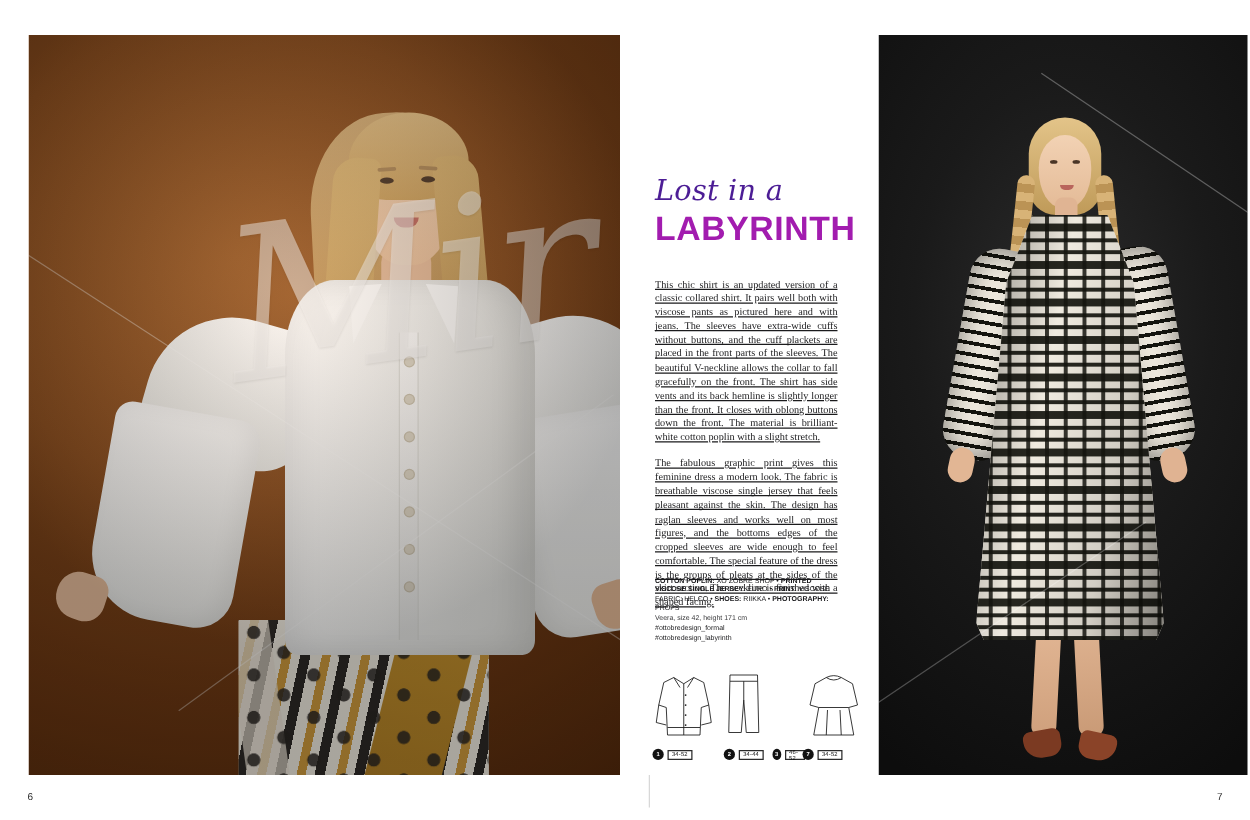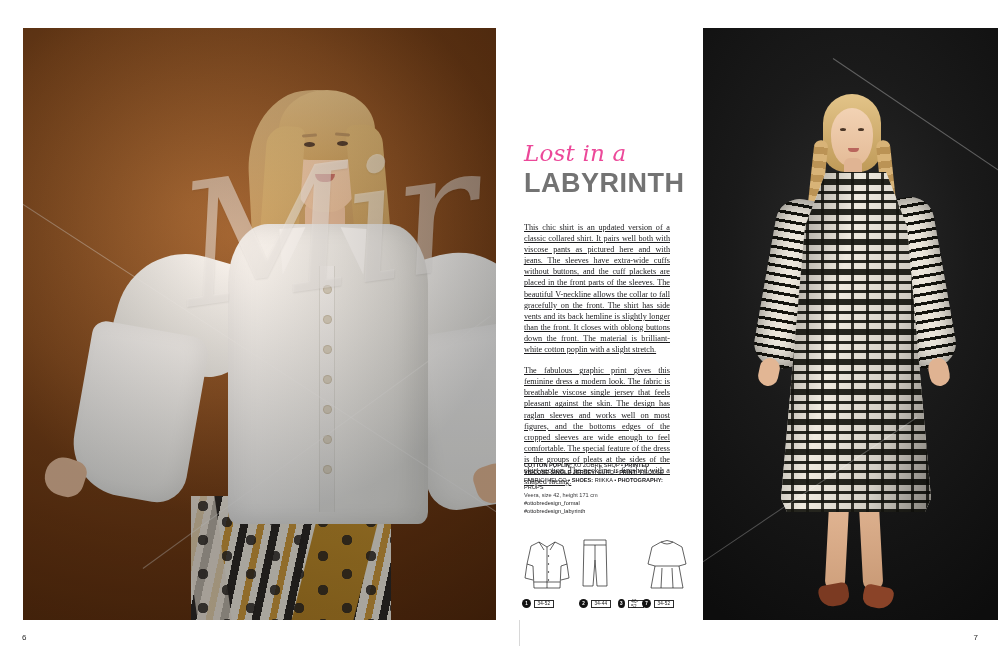--- a/index.html
+++ b/index.html
@@ -190,29 +190,29 @@
   .textcol{
     position:absolute; left:520px; top:0; width:180px; height:656px;
   }
   .title-block{
     position:absolute; left:4px; top:140px; width:170px;
   }
   .title-line1{
     font-family: "DejaVu Serif", serif;
     font-style: italic;
     font-size: 23px;
-    color:#ec4899;
+    color:#4c1d95;
     letter-spacing:.2px;
   }
   .title-line2{
     font-family: "Liberation Sans", sans-serif;
     font-weight: 700;
     font-size: 27px;
     letter-spacing: .5px;
-    color:#737373;
+    color:#a21caf;
     margin-top:2px;
   }
   .body-copy{
     position:absolute; left:4px; top:222px; width:146px;
     font-family: "Liberation Serif", serif;
     font-size: 8.2px;
     line-height: 11.1px;
     color:#1b1b1d;
     text-align: justify;
     text-decoration: underline;

